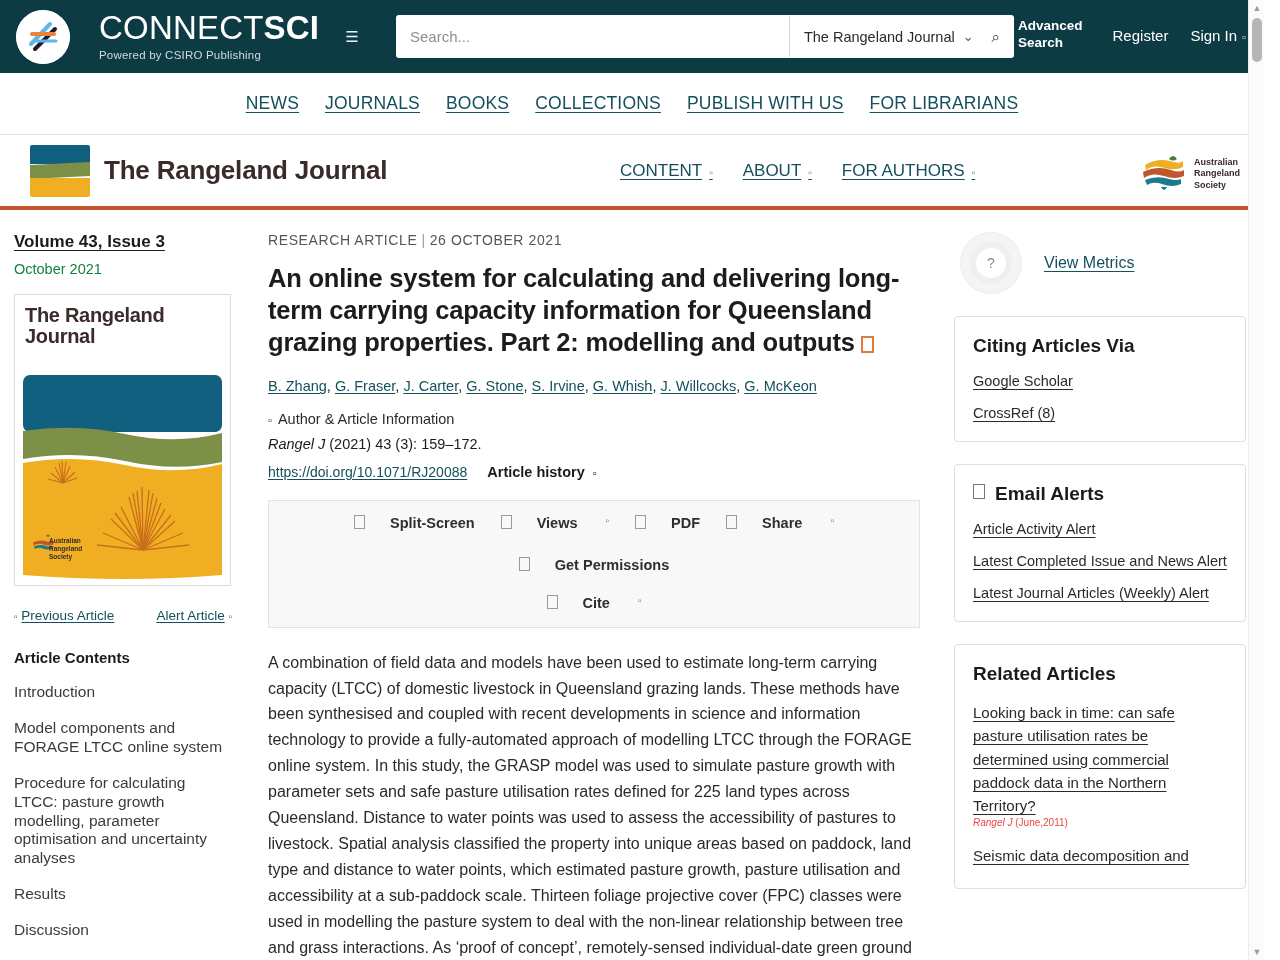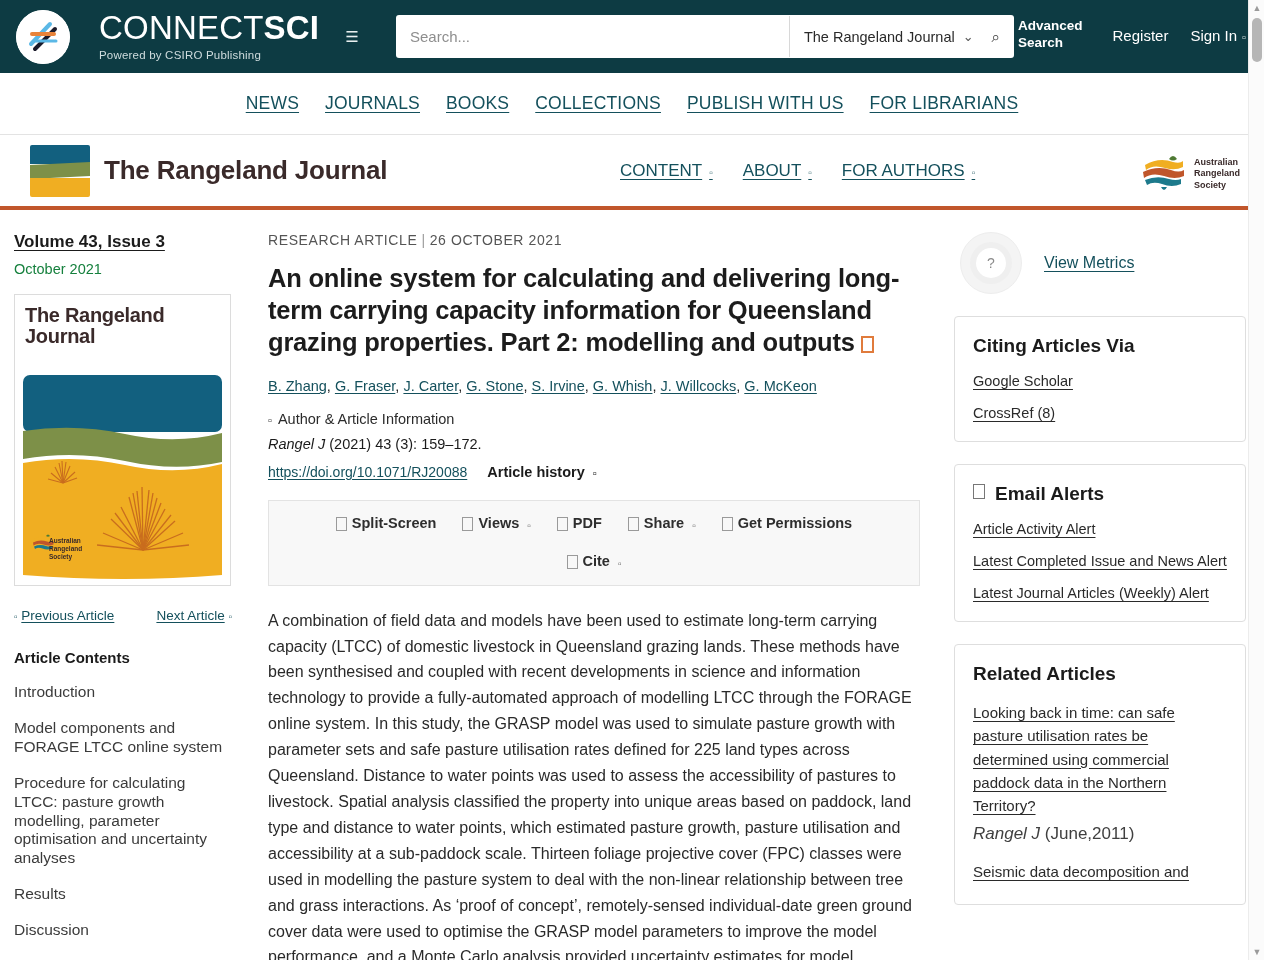--- a/index.html
+++ b/index.html
@@ -129,21 +129,21 @@
   .hist { font-size:14.5px; font-weight:700; color:#1b1b1b; cursor:pointer;}
   .hist .sq { font-weight:400; font-size:11px; margin-left:8px; }
 
   .toolbar {
     margin-top:20px; border:1px solid #e3e3e3; background:#f8f8f8;
     padding:14px 10px 16px; text-align:center;
   }
   .tb-row { display:flex; justify-content:center; align-items:center; gap:26px; flex-wrap:wrap; }
   .tb-row.second { margin-top:22px; }
   .tb-item {
-    display:inline-flex; align-items:flex-end; gap:5px; font-size:14.5px;
+    display:inline-flex; align-items:flex-start; gap:25px; font-size:14.5px;
     font-weight:700; color:#2e2e2e; cursor:pointer;
   }
   .tb-item .ic { display:inline-block; width:11px; height:14px; border:1px solid #9a9a9a; }
   .tb-item .caret { font-size:10px; font-weight:400; color:#555; margin-left:3px;}
 
   .abstract { margin-top:22px; font-size:16px; line-height:1.62; color:#2a2a2a; text-align:left; }
 
   
   .metrics { display:flex; align-items:center; gap:22px; padding-left:6px; }
   .donut {
@@ -158,21 +158,21 @@
   .donut span { position:relative; font-size:14px; color:#8b8b8b; }
   .metrics-link { font-size:16px; color:#14505c; text-decoration:underline; text-underline-offset:3px; cursor:pointer; }
 
   .card { margin-top:22px; border:1px solid #dedede; border-radius:4px; background:#fff; padding:18px 18px 20px; }
   .card-title { font-size:19px; font-weight:700; color:#1b1b1b; }
   .card-title .sq { display:inline-block; width:12px; height:15px; border:1px solid #777; margin-right:10px; vertical-align:1px;}
   .card a.link { display:block; margin-top:16px; font-size:14.5px; color:#2a2a2a;
      text-decoration:underline; text-underline-offset:3px; cursor:pointer; }
   .rel-title { display:block; margin-top:16px; font-size:15px; line-height:1.55; color:#2a2a2a;
      text-decoration:underline; text-underline-offset:3px; cursor:pointer; }
-  .rel-src { margin-top:7px; font-size:17px; color:#404040; }
+  .rel-src { font-size:10px; color:#ef4444; }
   .rel-src i { font-style:italic; }
 
   
   .scrollbar {
     position:absolute; right:0; top:0; width:16px; height:960px;
     background:#fbfbfb; border-left:1px solid #ececec;
   }
   .sb-arrow { width:16px; height:16px; display:flex; align-items:center; justify-content:center;
      color:#9a9a9a; font-size:9px; cursor:pointer;}
   .sb-arrow.down { position:absolute; bottom:0; }
@@ -313,21 +313,21 @@
           <text x="34" y="248" font-family="Liberation Sans, sans-serif" font-size="6.5" font-weight="bold" fill="#3a2a2a">Australian</text>
           <text x="34" y="256" font-family="Liberation Sans, sans-serif" font-size="6.5" font-weight="bold" fill="#3a2a2a">Rangeland</text>
           <text x="34" y="264" font-family="Liberation Sans, sans-serif" font-size="6.5" font-weight="bold" fill="#3a2a2a">Society</text>
         </svg>
         <div class="cover-title">The Rangeland Journal</div>
       </div>
 
       <div class="prevnext">
         <span><span class="sq">▫</span>
           <a>Previous Article</a></span>
-        <span><a>Next Article</a>
+        <span><a>Alert Article</a>
           <span class="sq">▫</span></span>
       </div>
 
       <div class="toc-title">Article Contents</div>
       <div class="toc-item">Introduction</div>
       <div class="toc-item">Model components and FORAGE LTCC online system</div>
       <div class="toc-item">Procedure for calculating LTCC: pasture growth modelling, parameter optimisation and uncertainty analyses</div>
       <div class="toc-item">Results</div>
       <div class="toc-item">Discussion</div>
       <div class="toc-item">Conclusion</div>

